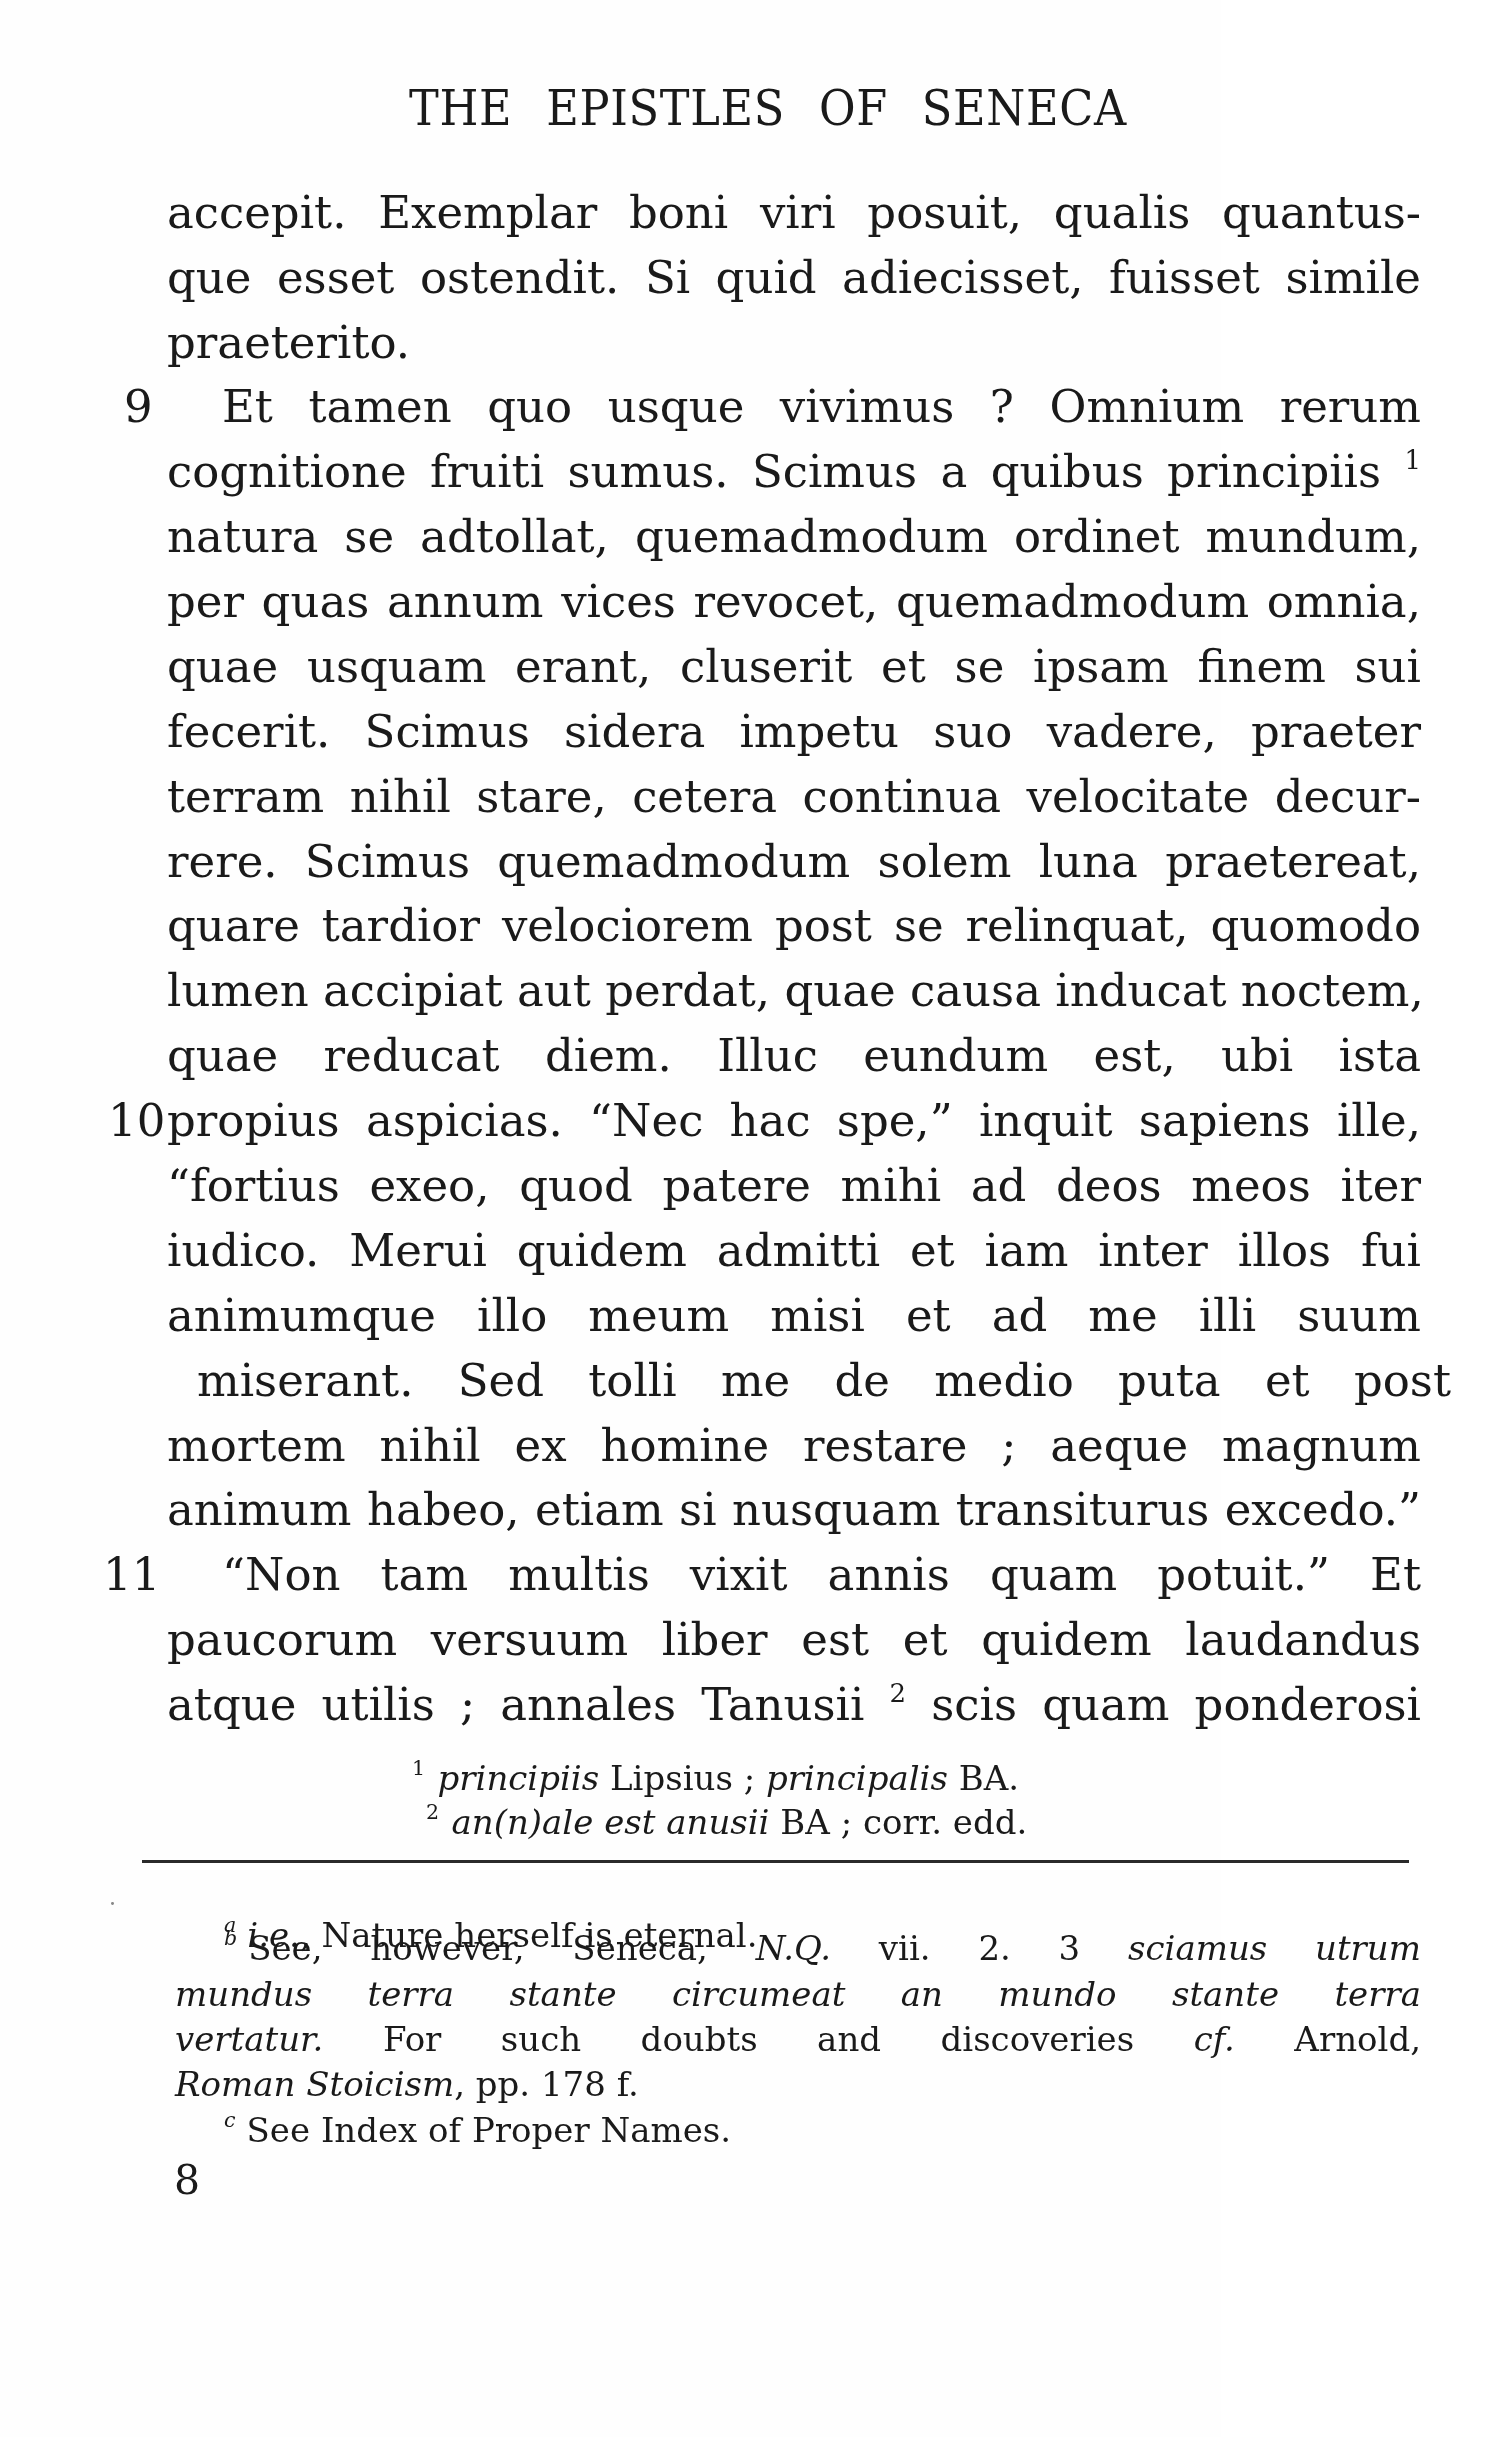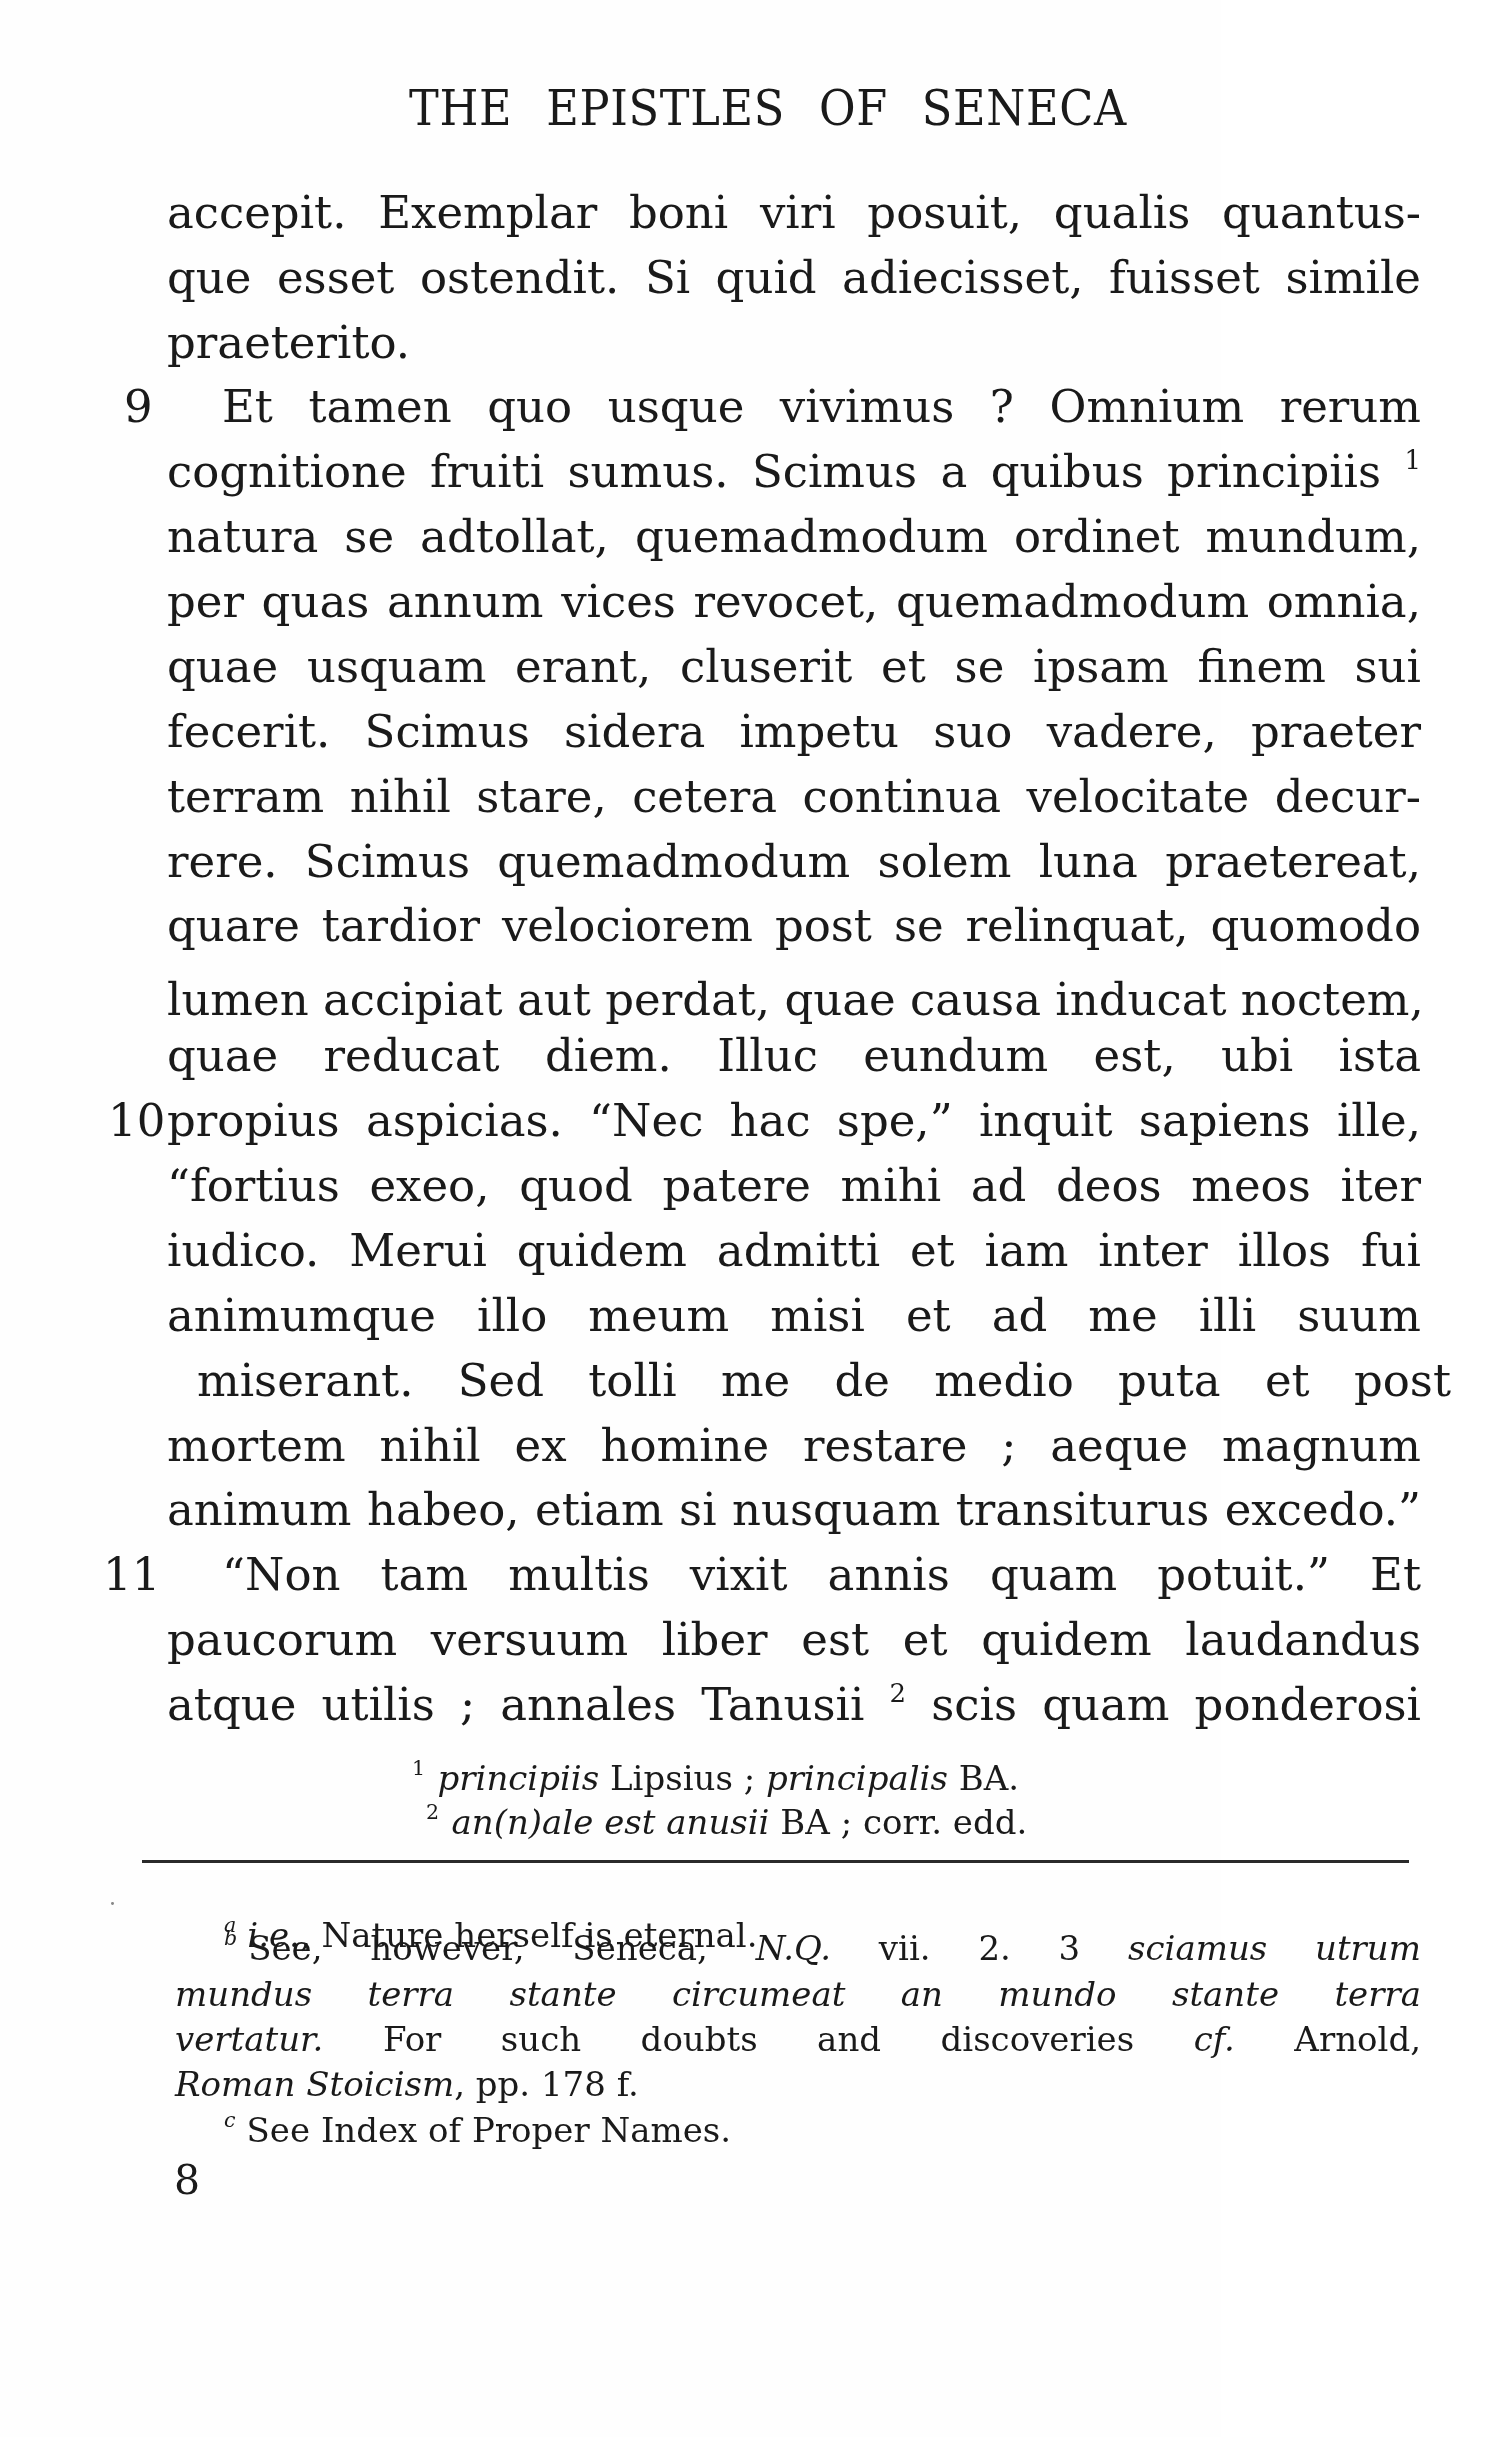--- a/index.html
+++ b/index.html
@@ -52,21 +52,21 @@
       <div class="section-num" style="left: 124px; top: 374px;">9</div>
       <div class="line indent" style="top: 374px;"><span>Et tamen quo usque vivimus ?  Omnium rerum</span></div>
       <div class="line" style="top: 439px;"><span>cognitione fruiti sumus.  Scimus a quibus principiis</span> <sup class="fn">1</sup></div>
       <div class="line" style="top: 504px;"><span>natura se adtollat, quemadmodum ordinet mundum,</span></div>
       <div class="line" style="top: 569px;"><span>per quas annum vices revocet, quemadmodum omnia,</span></div>
       <div class="line" style="top: 634px;"><span>quae usquam erant, cluserit et se ipsam finem sui</span></div>
       <div class="line" style="top: 699px;"><span>fecerit.  Scimus sidera impetu suo vadere, praeter</span></div>
       <div class="line" style="top: 764px;"><span>terram nihil stare, cetera continua velocitate decur-</span></div>
       <div class="line" style="top: 829px;"><span>rere.  Scimus quemadmodum solem luna praetereat,</span></div>
       <div class="line" style="top: 893px;"><span>quare tardior velociorem post se relinquat, quomodo</span></div>
-      <div class="line" style="top: 958px; margin-top: 9px;"><span>lumen accipiat aut perdat, quae causa inducat noctem,</span></div>
+      <div class="line" style="top: 958px;"><span>lumen accipiat aut perdat, quae causa inducat noctem,</span></div>
       <div class="line" style="top: 1023px;"><span>quae reducat diem.  Illuc eundum est, ubi ista</span></div>
       <div class="section-num" style="left: 108px; top: 1088px;">10</div>
       <div class="line" style="top: 1088px;"><span>propius aspicias.  “Nec hac spe,” inquit sapiens ille,</span></div>
       <div class="line" style="top: 1153px;"><span>“fortius exeo, quod patere mihi ad deos meos iter</span></div>
       <div class="line" style="top: 1218px;"><span>iudico.  Merui quidem admitti et iam inter illos fui</span></div>
       <div class="line" style="top: 1283px;"><span>animumque illo meum misi et ad me illi suum</span></div>
       <div class="line" style="top: 1348px; margin-left: 30px;"><span>miserant.  Sed tolli me de medio puta et post</span></div>
       <div class="line" style="top: 1413px;"><span>mortem nihil ex homine restare ;  aeque magnum</span></div>
       <div class="line" style="top: 1477px;"><span>animum habeo, etiam si nusquam transiturus excedo.”</span></div>
       <div class="section-num" style="left: 103px; top: 1542px;">11</div>

